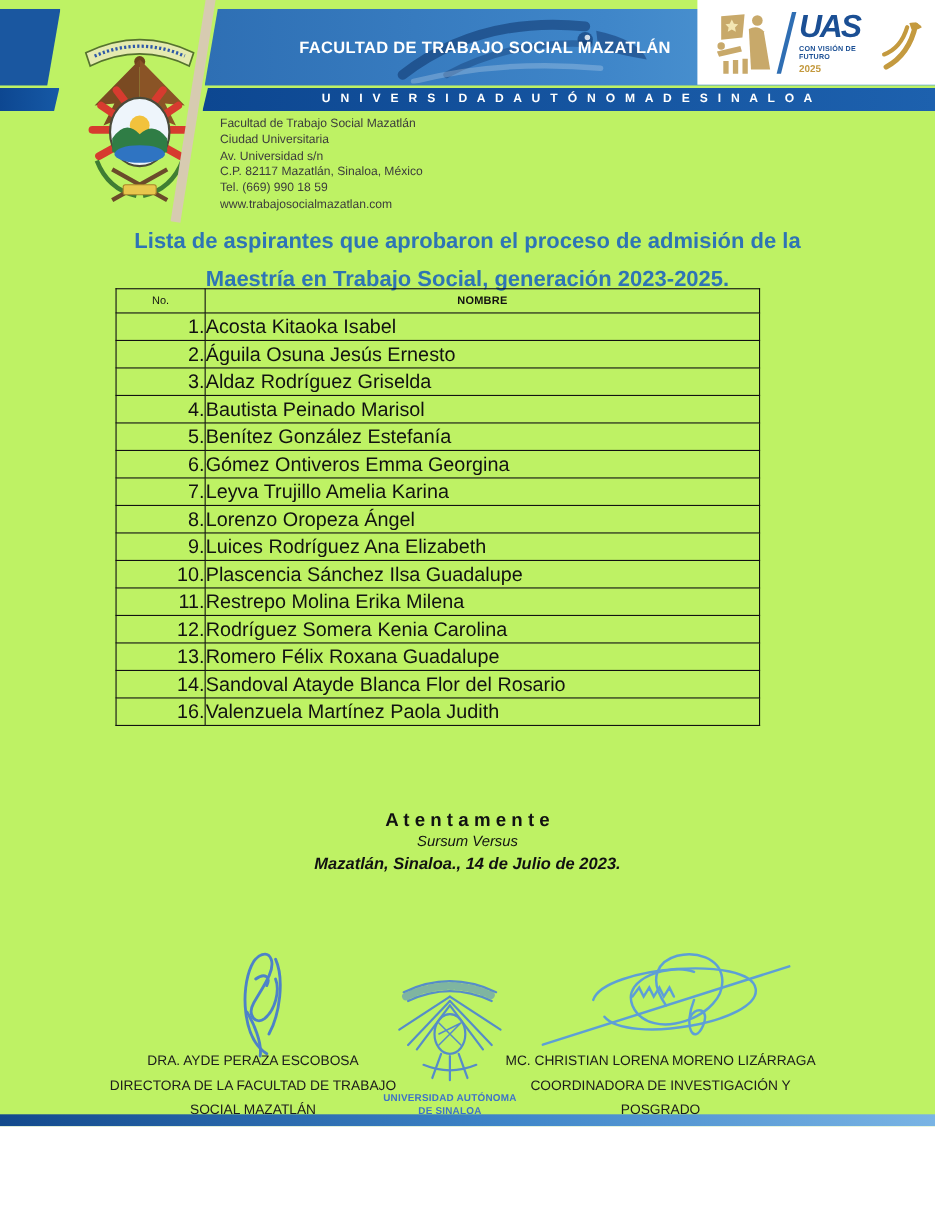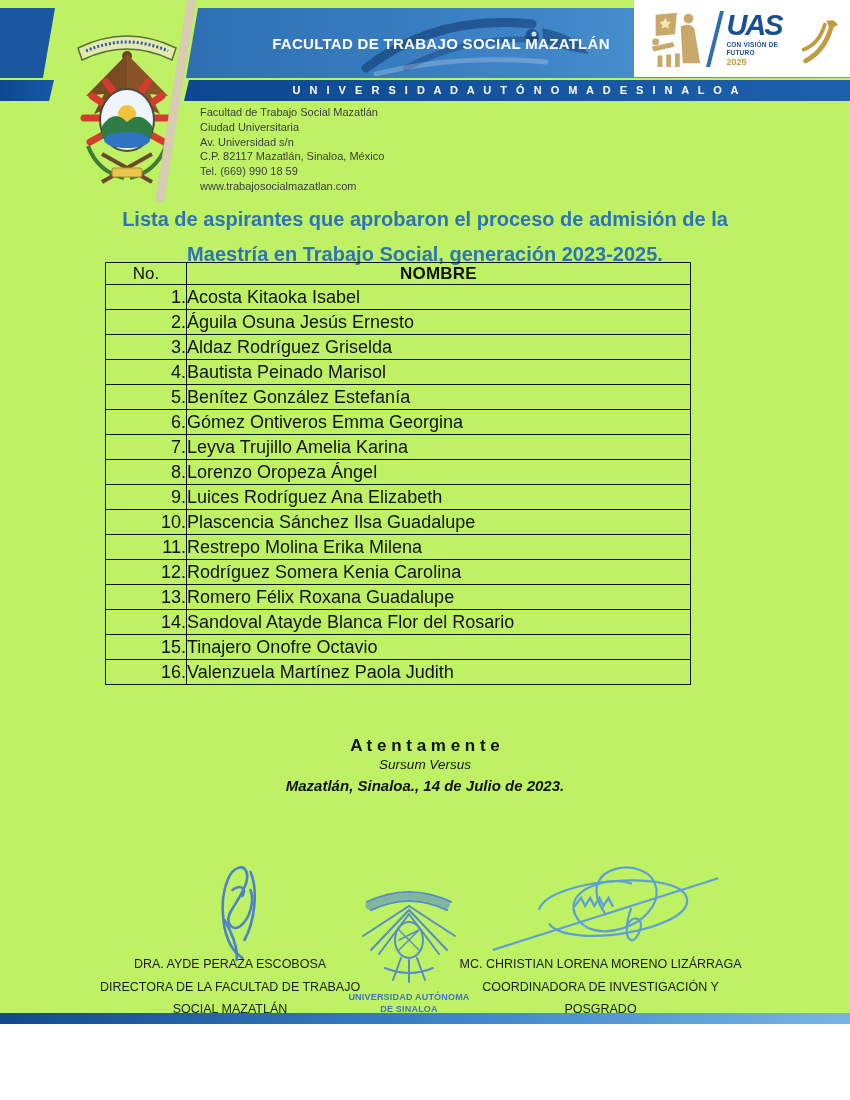--- a/index.html
+++ b/index.html
@@ -37,21 +37,21 @@
   .crest{position:absolute;left:68px;top:18px;width:118px;height:168px;}
   .address{position:absolute;left:200px;top:105px;font-size:11px;color:#3c3c3c;line-height:14.8px;}
 
   
   .doc-title{position:absolute;top:202px;left:60px;right:60px;text-align:center;color:#2E74B5;
         font-weight:bold;font-size:20px;line-height:35px;}
 
   
   table.roster{position:absolute;left:105px;top:262px;width:586px;border-collapse:collapse;}
   .roster th,.roster td{border:1.6px solid #111;padding:0;}
-  .roster thead th{height:21px;font-size:17px;color:#111;}
+  .roster thead th{height:21px;font-size:10px;color:#111;}
   .th-no{width:80px;font-weight:normal;}
   .th-name{font-weight:bold;letter-spacing:.2px;}
   .roster td{height:24px;font-size:18px;color:#111;line-height:1;}
   .td-no{text-align:right;padding-right:13px;font-size:17.5px;}
   .td-name{padding-left:10px;}
 
   
   .closing{position:absolute;left:0;right:0;top:736px;text-align:center;color:#111;}
   .salutation{font-size:17px;font-weight:bold;line-height:19px;}
   .motto{font-size:13.5px;font-weight:normal;font-style:italic;line-height:20px;}
@@ -234,24 +234,20 @@
         <tr>
           <td class="td-no">13.</td>
           <td class="td-name">Romero Félix Roxana Guadalupe</td>
         </tr>
 
         <tr>
           <td class="td-no">14.</td>
           <td class="td-name">Sandoval Atayde Blanca Flor del Rosario</td>
         </tr>
 
-        <tr>
-          <td class="td-no">15.</td>
-          <td class="td-name">Tinajero Onofre Octavio</td>
-        </tr>
 
         <tr>
           <td class="td-no">16.</td>
           <td class="td-name">Valenzuela Martínez Paola Judith</td>
         </tr>
 
       </tbody>
   </table>
 
   <div class="closing">

